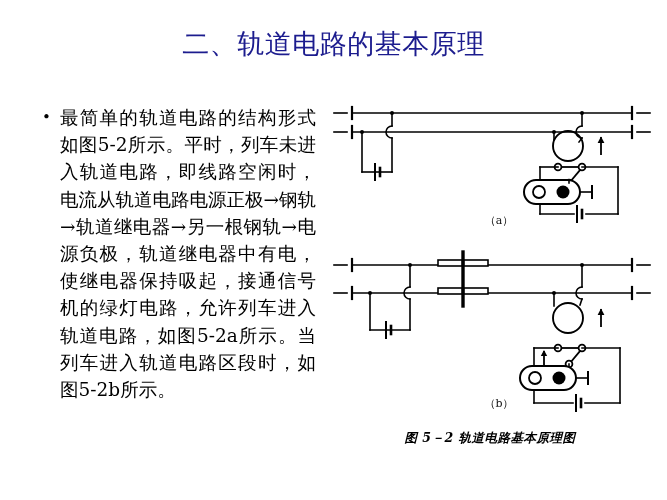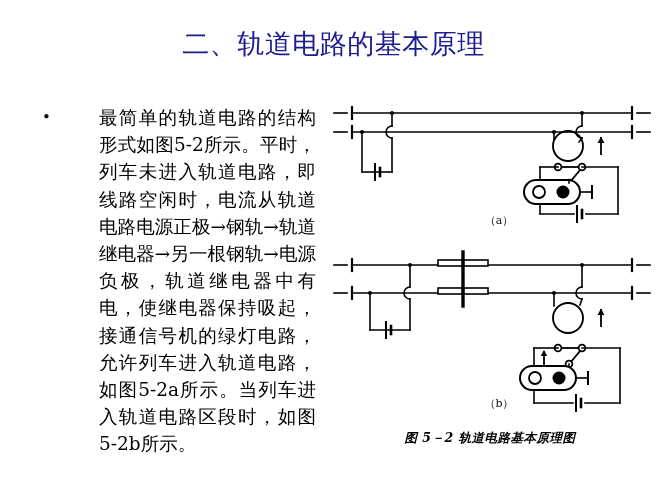--- a/index.html
+++ b/index.html
@@ -57,21 +57,20 @@
   }
   .bullet-text {
     flex: 1 1 auto;
     color: #000000;
     font-size: 18.5px;
     line-height: 27.2px;
     text-align: justify;
     text-justify: inter-ideograph;
     font-family: "DejaVu Serif", "Liberation Serif", serif;
     letter-spacing: 0px;
-    margin-left: 39px;
   }
   
   #figure {
     position: absolute;
     left: 330px;
     top: 96px;
     width: 326px;
     height: 370px;
   }
   #figure svg {

